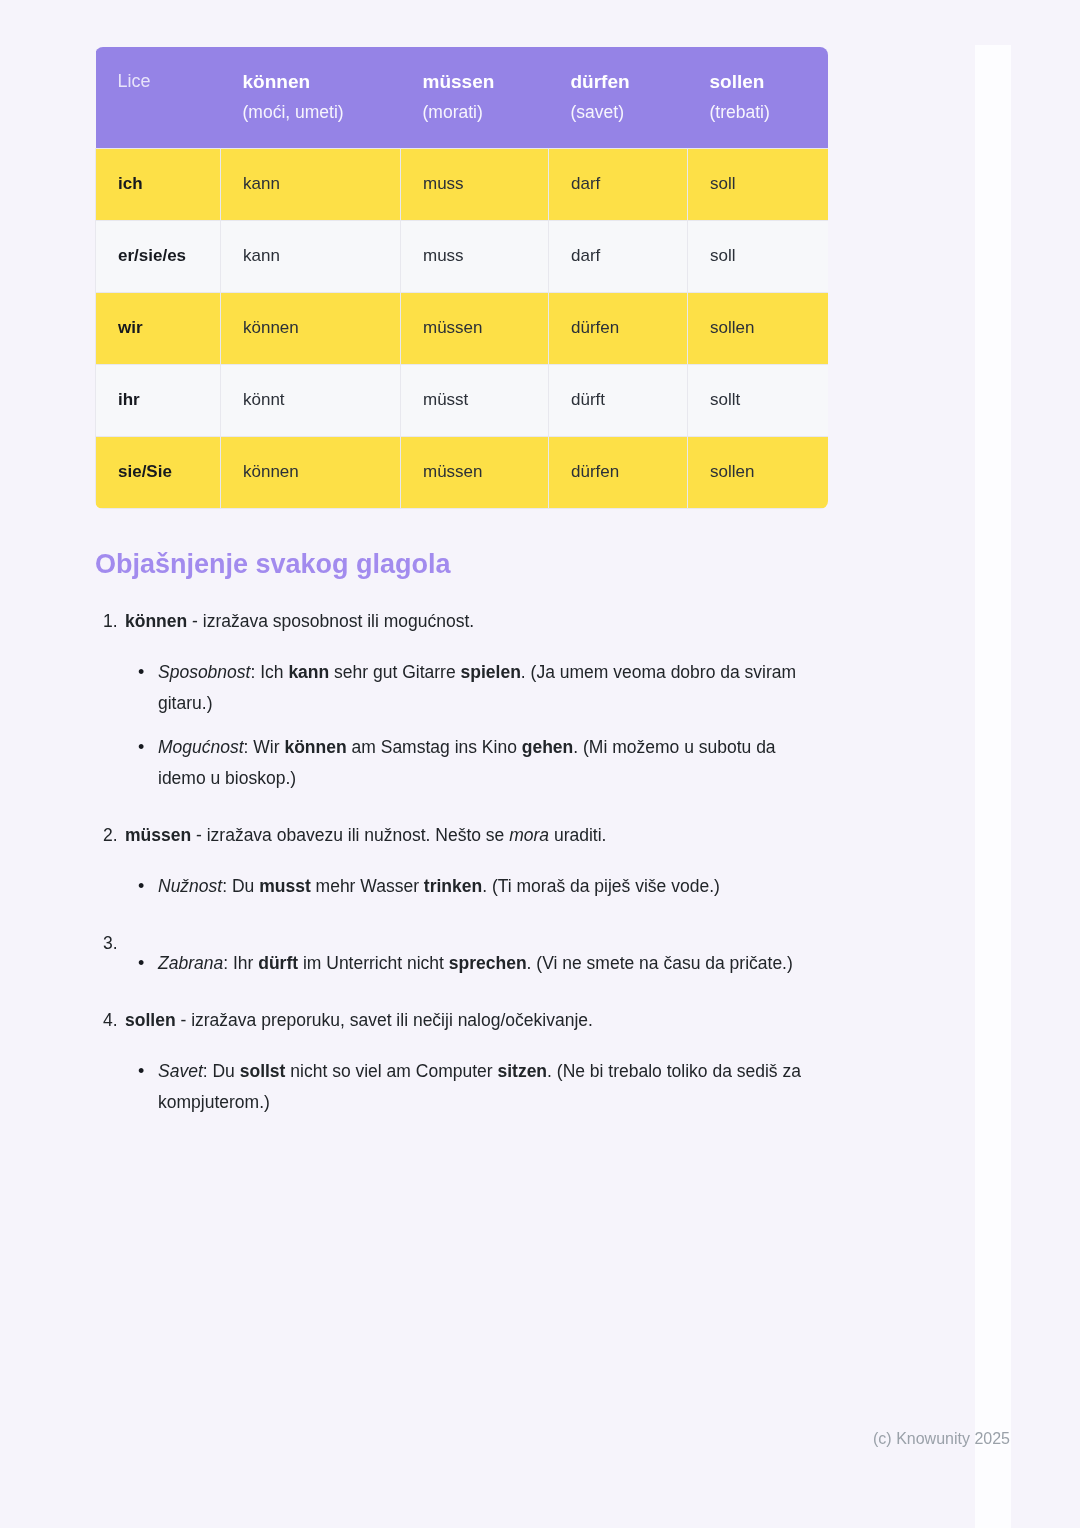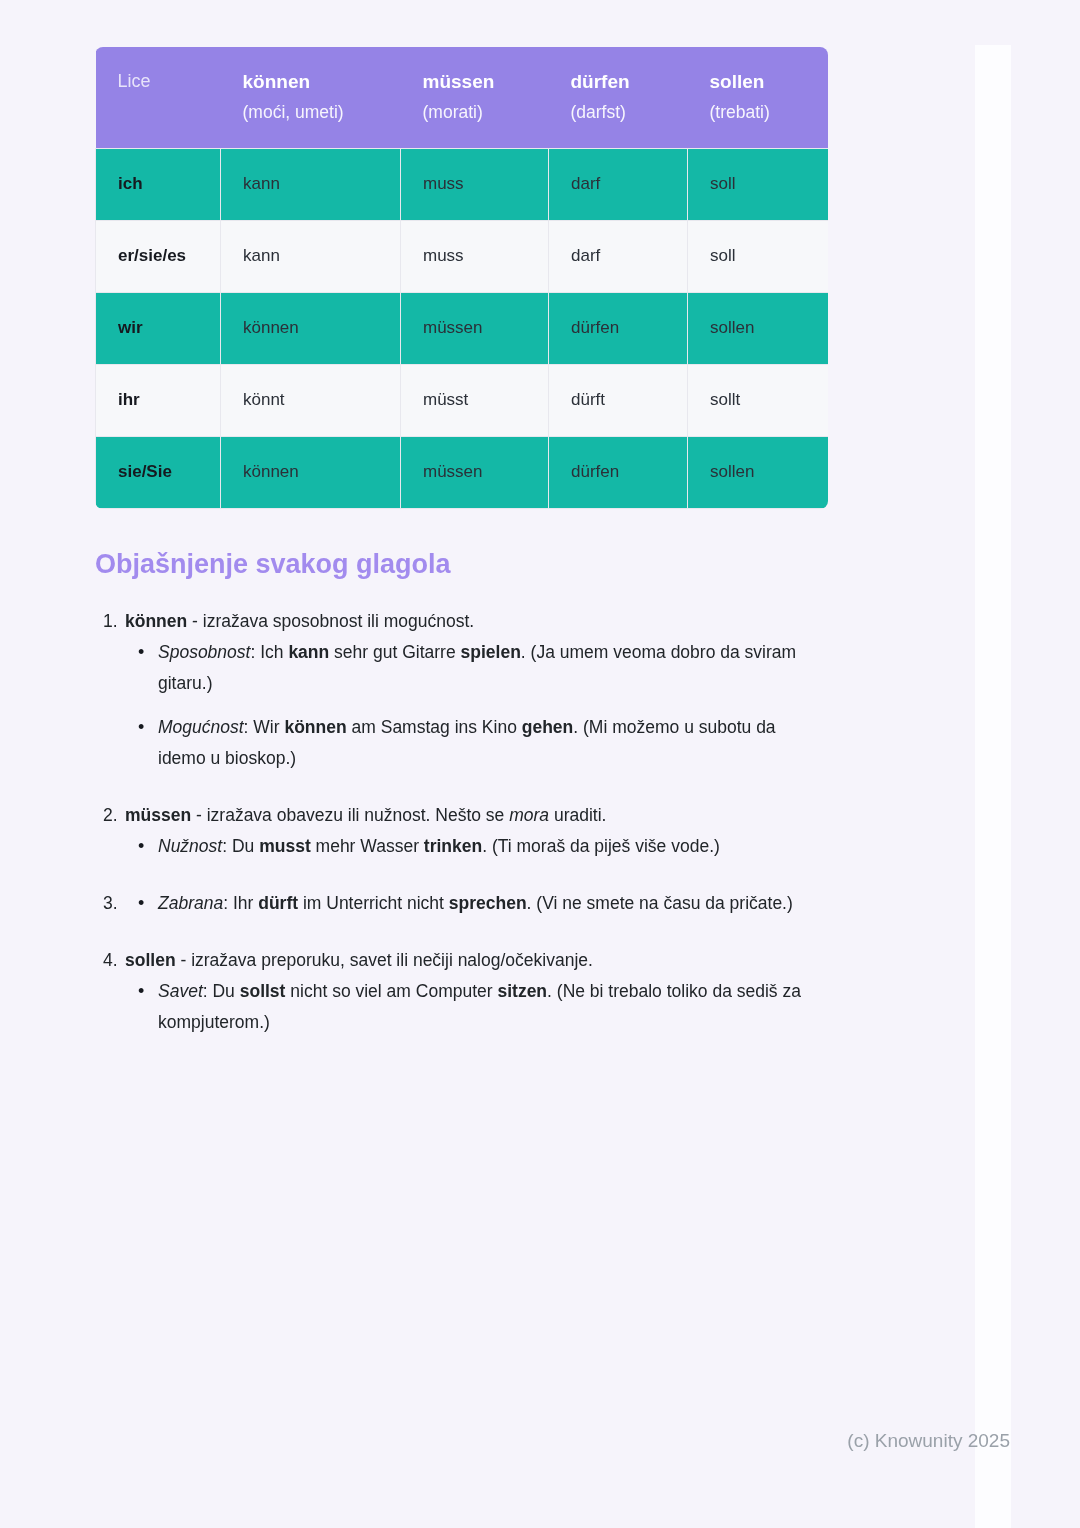--- a/index.html
+++ b/index.html
@@ -52,21 +52,21 @@
     font-weight: 700;
   }
   thead .trans {
     display: block;
     color: rgba(255,255,255,0.92);
     font-size: 17.5px;
     font-weight: 400;
     margin-top: 9px;
   }
   tbody td {
-    background: #14b8a6;
+    background: #fde047;
     border: 1px solid #e8e8ee;
     height: 72px;
     vertical-align: middle;
     padding-left: 22px;
     font-size: 17px;
     color: #2b3038;
   }
   tbody tr:nth-child(even) td { background: #f7f8fa; }
   tbody td.pronoun { font-weight: 700; color: #16191f; }
   .heading {
@@ -86,20 +86,21 @@
   .num {
     flex: none;
     width: 30px;
     padding-left: 8px;
   }
   .itext { flex: 1; }
   .lead strong, .bullets strong { font-weight: 700; }
   .lead em, .bullets em { font-style: italic; }
   ul.bullets {
     list-style: none;
+    margin-top: 20px;
   }
   ul.bullets li {
     position: relative;
     padding-left: 33px;
   }
   ul.bullets li + li { margin-top: 13px; }
   ul.bullets li::before {
     content: "\2022";
     position: absolute;
     left: 13px;
@@ -113,21 +114,21 @@
     top: 45px;
     width: 36px;
     height: 1483px;
     background: #fdfdff;
     z-index: 1;
   }
   .footer {
     position: absolute;
     top: 1430px;
     right: 70px;
-    font-size: 19px;
+    font-size: 16px;
     color: #9aa1a9;
     z-index: 2;
   }
 </style>
 </head>
 <body>
 
 <div class="content">
 
   <div class="table-wrap">
@@ -147,21 +148,21 @@
           <th>
             <span class="verb">können</span>
             <span class="trans">(moći, umeti)</span>
           </th>
           <th>
             <span class="verb">müssen</span>
             <span class="trans">(morati)</span>
           </th>
           <th>
             <span class="verb">dürfen</span>
-            <span class="trans">(darfst)</span>
+            <span class="trans">(savet)</span>
           </th>
           <th>
             <span class="verb">sollen</span>
             <span class="trans">(trebati)</span>
           </th>
         </tr>
       </thead>
       <tbody>
         <tr>
           <td class="pronoun">ich</td>

